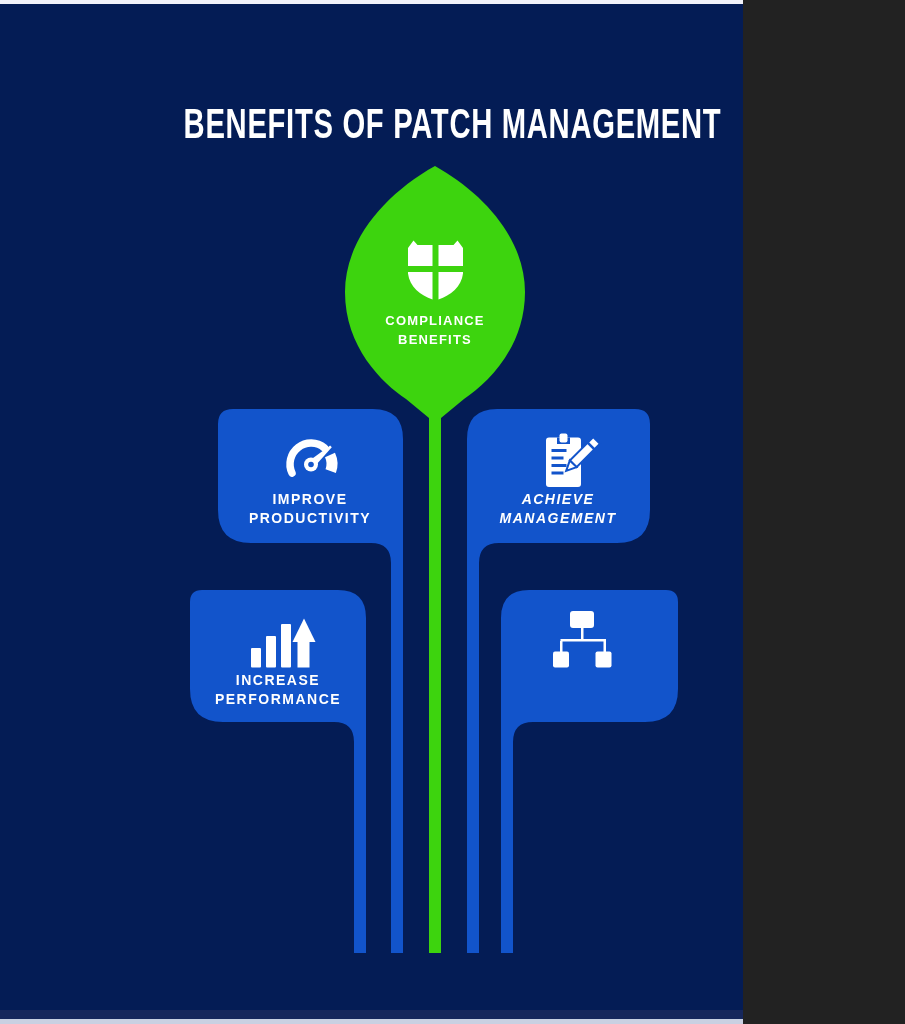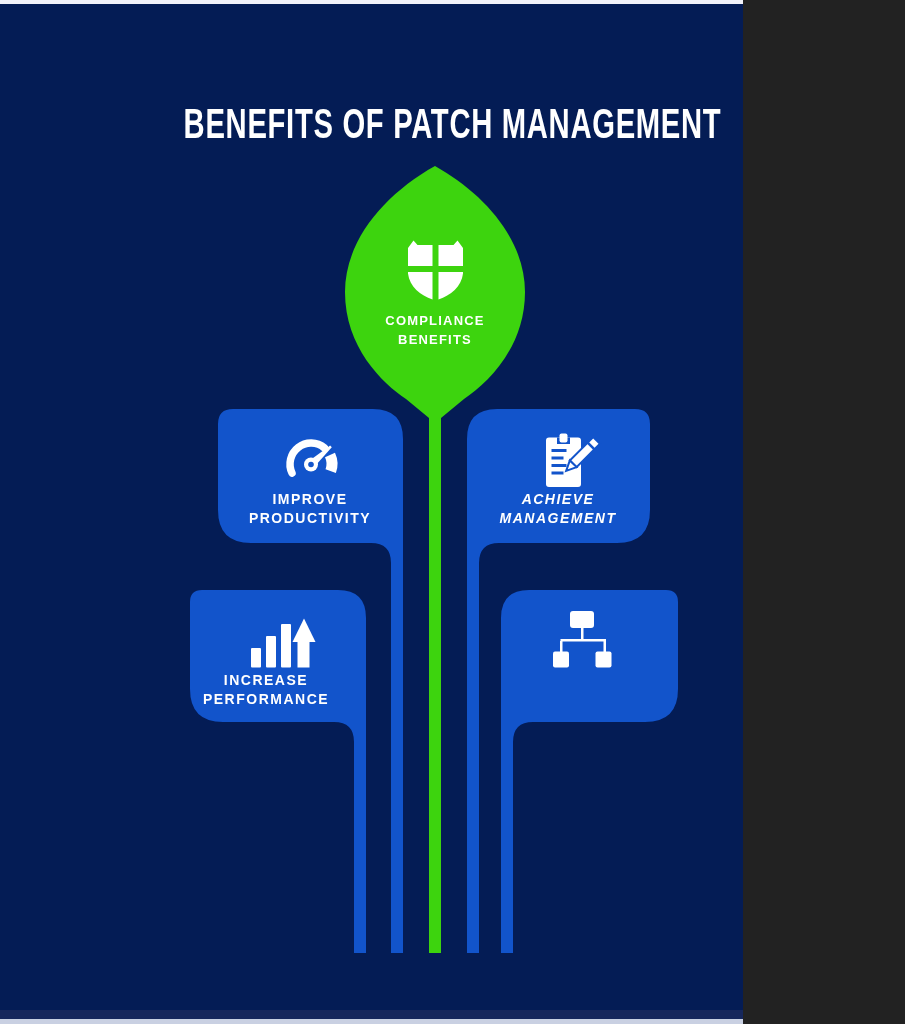--- a/index.html
+++ b/index.html
@@ -113,21 +113,21 @@
   <div class="label" style="left:220px;top:490px;text-align:center;">
     <div>IMPROVE</div>
     <div>PRODUCTIVITY</div>
   </div>
 
   <div class="label" style="left:468px;top:490px;font-style:italic;">
     <div>ACHIEVE</div>
     <div>MANAGEMENT</div>
   </div>
 
-  <div class="label" style="left:176px;top:671px;">
+  <div class="label" style="left:188px;top:671px;">
     <div>INCREASE</div>
     <div>PERFORMANCE</div>
   </div>
 
 
   <div class="footer-band"></div>
   <div class="footer-line"></div>
 </div>
 
 </body></html>

